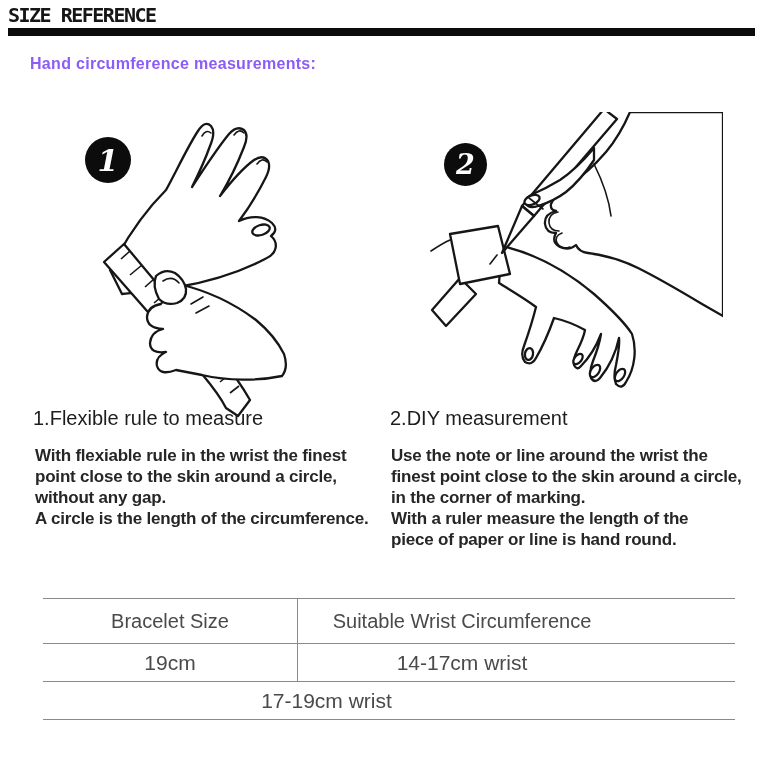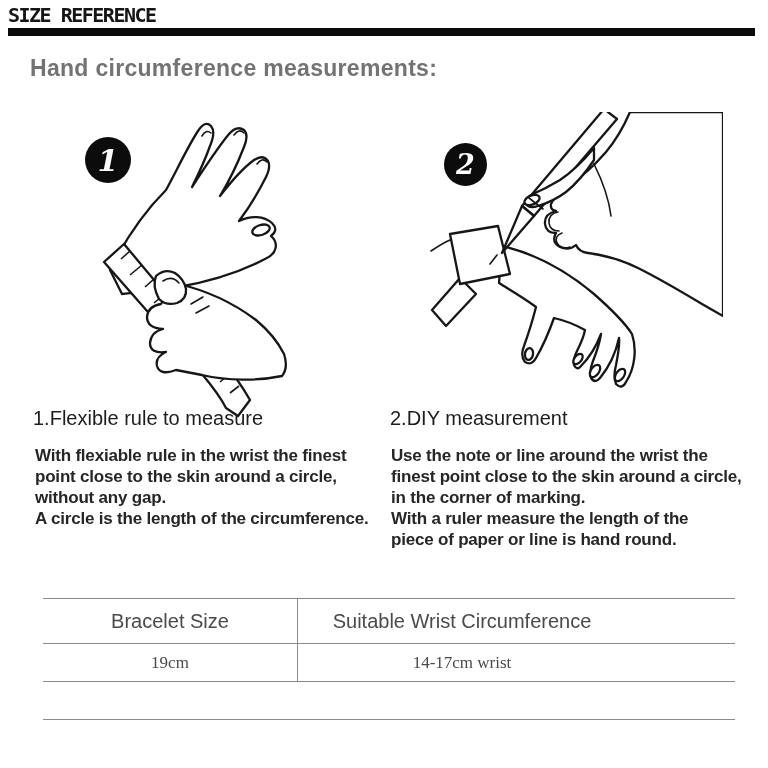--- a/index.html
+++ b/index.html
@@ -10,21 +10,21 @@
   .size-ref-title{
     position:absolute;left:8px;top:3px;
     font-family:"DejaVu Sans Mono",monospace;font-size:20px;font-weight:700;
     letter-spacing:-1.5px;color:#161616;white-space:nowrap;
   }
   .title-bar{
     position:absolute;left:8px;top:28px;width:747px;height:8px;background:#0b0b0b;
   }
   .main-heading{
     position:absolute;left:30px;top:55px;
-    font-size:23px;font-weight:700;letter-spacing:0.3px;color:#737373;white-space:nowrap;text-align:right;
+    font-size:16px;font-weight:700;letter-spacing:0.3px;color:#8b5cf6;white-space:nowrap;text-align:right;
   }
   .badge{
     position:absolute;border-radius:50%;background:#0c0c0c;color:#ffffff;
     display:flex;align-items:center;justify-content:center;
     font-family:"DejaVu Serif",serif;font-style:italic;font-weight:700;
   }
   .badge-1{left:85px;top:137px;width:46px;height:46px;font-size:30px;}
   .badge-2{left:444px;top:143px;width:43px;height:43px;font-size:27px;}
   .fig{position:absolute;}
   .fig-1{left:60px;top:118px;width:320px;height:300px;}
@@ -44,21 +44,21 @@
     position:absolute;left:43px;top:598px;width:692px;
     border-top:1px solid #8a8a8a;border-bottom:1px solid #8a8a8a;
     color:#4a4a4a;
   }
   .trow{display:flex;border-bottom:1px solid #8a8a8a;gap:16px;}
   .trow:last-child{border-bottom:none;}
   .tcell{display:flex;align-items:center;justify-content:center;}
   .tcell.c1{width:255px;border-right:1px solid #8a8a8a;box-sizing:border-box;}
   .tcell.c2{flex:1;padding-right:125px;}
   .trow.head{height:44px;font-size:20px;}
-  .trow.r{height:37px;font-size:17px;font-family:Liberation Serif, serif;}
+  .trow.r{height:37px;font-size:21px;}
 </style>
 </head>
 <body>
 
 <div class="page">
 
   <div class="size-ref-title">SIZE REFERENCE</div>
   <div class="title-bar"></div>
 
   <div class="main-heading">Hand circumference measurements:</div>
@@ -140,16 +140,17 @@
   <div class="size-table">
     <div class="trow head">
       <div class="tcell c1">Bracelet Size</div>
       <div class="tcell c2">Suitable Wrist Circumference</div>
     </div>
     <div class="trow r">
       <div class="tcell c1">19cm</div>
       <div class="tcell c2">14-17cm wrist</div>
     </div>
     <div class="trow r">
+      <div class="tcell c2">17-19cm wrist</div>
     </div>
   </div>
 
 </div>
 
 </body></html>

